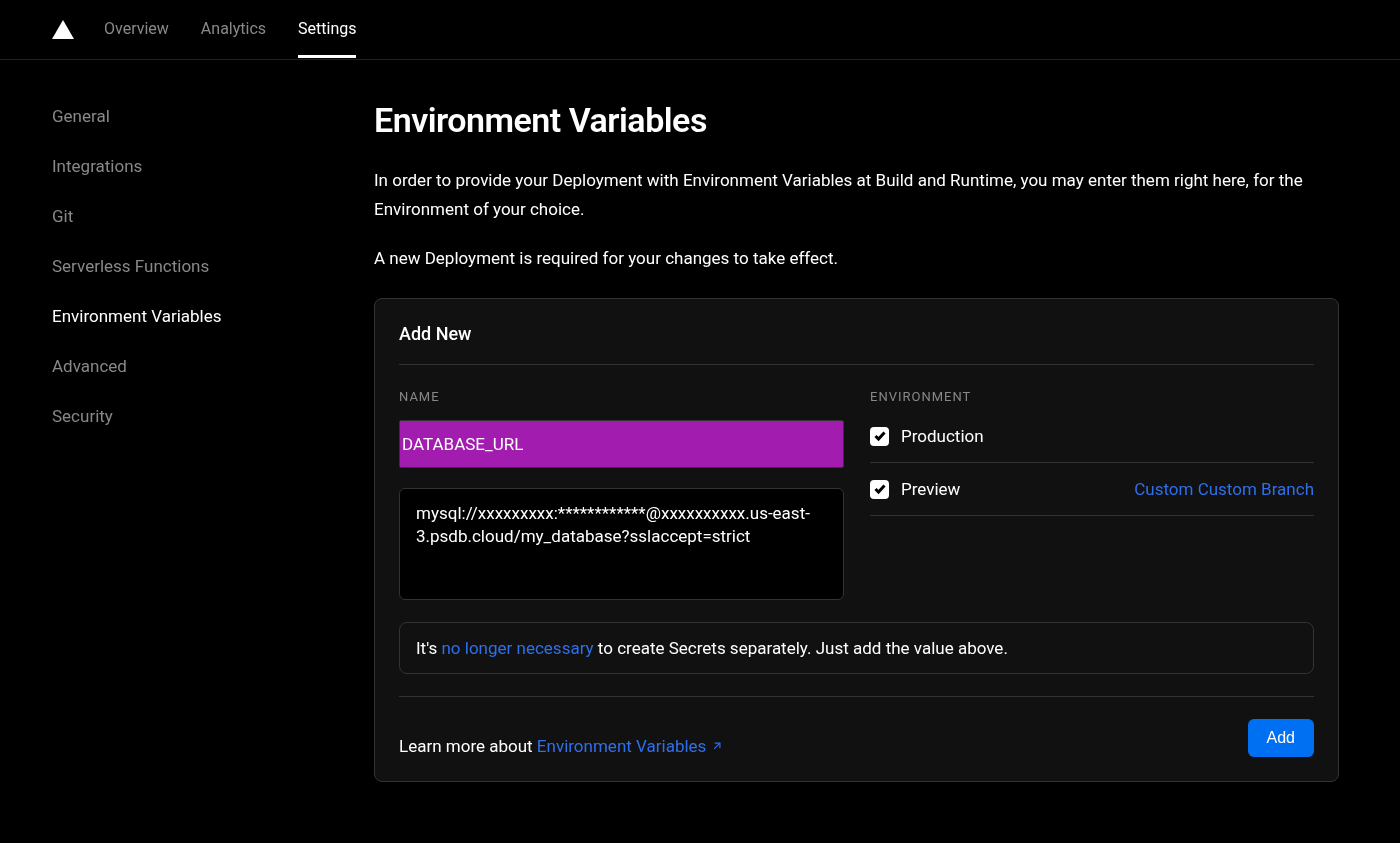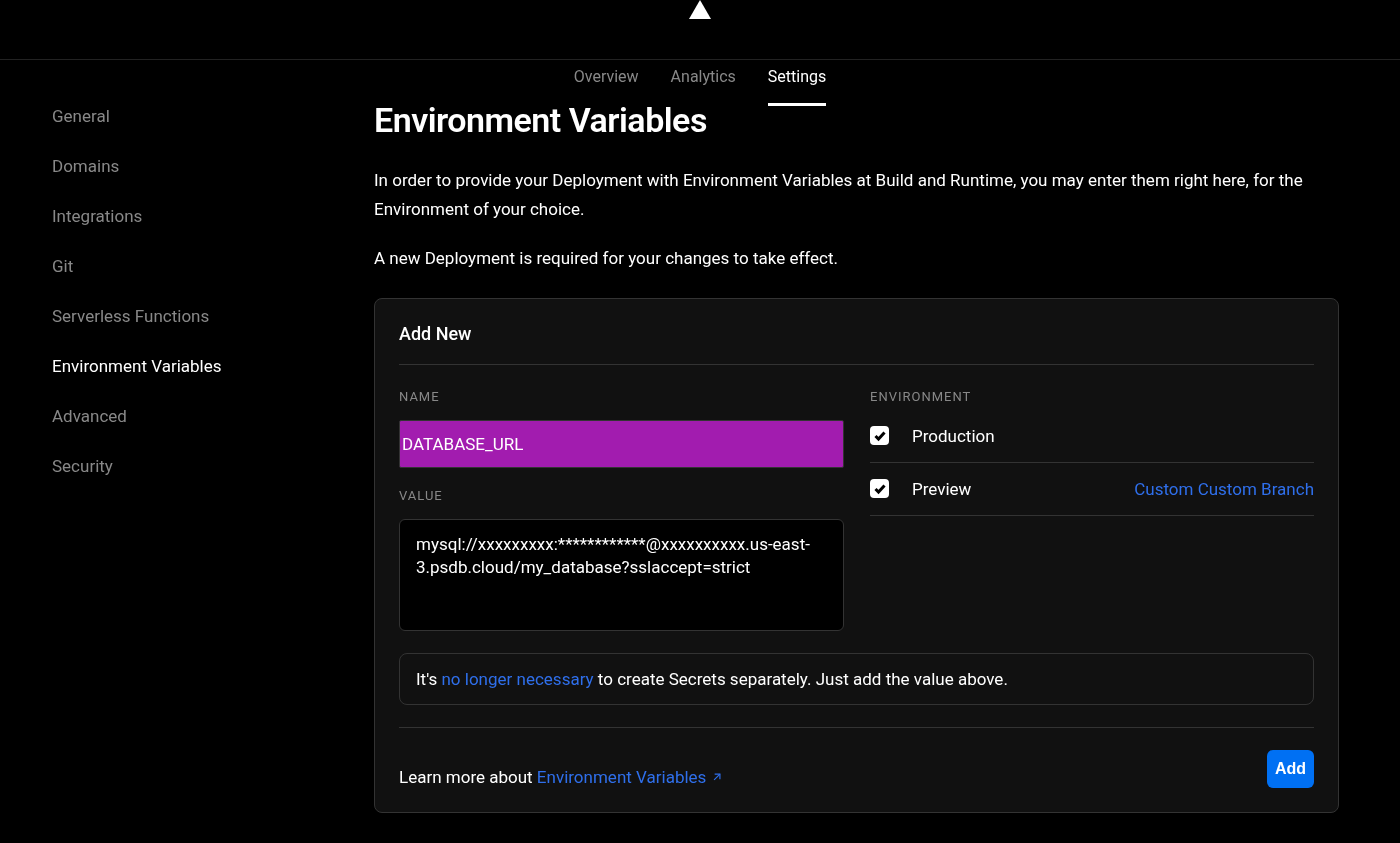--- a/index.html
+++ b/index.html
@@ -12,21 +12,20 @@
   height:843px;
   overflow:hidden;
 }
 .topbar {
   display:flex;
   align-items:center;
   gap:30px;
   padding:0 52px;
   height:60px;
   border-bottom:1px solid #222;
-  flex-direction:column;
 }
 .logo {
   width:0; height:0;
   border-left:11px solid transparent;
   border-right:11px solid transparent;
   border-bottom:19px solid #fff;
 }
 .topnav {
   display:flex;
   gap:32px;
@@ -87,24 +86,24 @@
   padding:13px 16px;
   font-family:inherit;
   resize:none;
   height:112px;
   line-height:1.35;
 }
 .value-group { margin-top:20px; }
 .env-list { display:flex; flex-direction:column; }
 .env-row {
   display:flex;
-  align-items:center;
+  align-items:flex-end;
   padding:16px 0;
   border-bottom:1px solid #333;
-  gap:23px;
+  gap:12px;
 }
 .env-row:first-child { padding-top:6px; }
 .checkbox {
   width:19px; height:19px;
   background:#fff;
   border-radius:4px;
   display:flex; align-items:center; justify-content:center;
   flex-shrink:0;
   cursor:pointer;
 }
@@ -128,42 +127,41 @@
   margin-top:22px;
 }
 .footer-text { font-size:17px; }
 .footer-text a { color:#2f6feb; text-decoration:none; }
 .ext-icon { display:inline-block; margin-left:4px; vertical-align:-1px; }
 .btn-primary {
   background:#0070f3;
   color:#fff;
   border:none;
   border-radius:6px;
-  padding:10px 8px;
+  padding:10px 19px;
   font-size:16px;
-  font-weight:700;
+  font-weight:400;
   cursor:pointer;
 }
 </style>
 </head>
 <body>
 
 <div class="topbar">
   <div class="logo"></div>
   <div class="topnav">
     <div class="topnav-item">Overview</div>
     <div class="topnav-item">Analytics</div>
     <div class="topnav-item active">Settings</div>
   </div>
 </div>
 
 <div class="layout">
   <div class="sidebar">
     <div class="sidebar-item">General</div>
-    <div class="sidebar-item">Domains</div>
     <div class="sidebar-item">Integrations</div>
     <div class="sidebar-item">Git</div>
     <div class="sidebar-item">Serverless Functions</div>
     <div class="sidebar-item active">Environment Variables</div>
     <div class="sidebar-item">Advanced</div>
     <div class="sidebar-item">Security</div>
   </div>
 
   <div class="main">
     <h1 class="page-title">Environment Variables</h1>
@@ -171,21 +169,20 @@
     <p class="page-desc2">A new Deployment is required for your changes to take effect.</p>
 
     <div class="card">
       <div class="card-title">Add New</div>
 
       <div class="form-row">
         <div class="left-col">
           <label class="form-label">NAME</label>
           <input class="text-input" value="DATABASE_URL" style="">
           <div class="value-group">
-            <label class="form-label">VALUE</label>
             <textarea class="textarea" style="">mysql://xxxxxxxxx:************@xxxxxxxxxx.us-east-3.psdb.cloud/my_database?sslaccept=strict</textarea>
           </div>
         </div>
 
         <div class="right-col">
           <label class="form-label">ENVIRONMENT</label>
           <div class="env-list">
             <div class="env-row">
               <div class="checkbox">
                 <svg viewBox="0 0 12 12">

